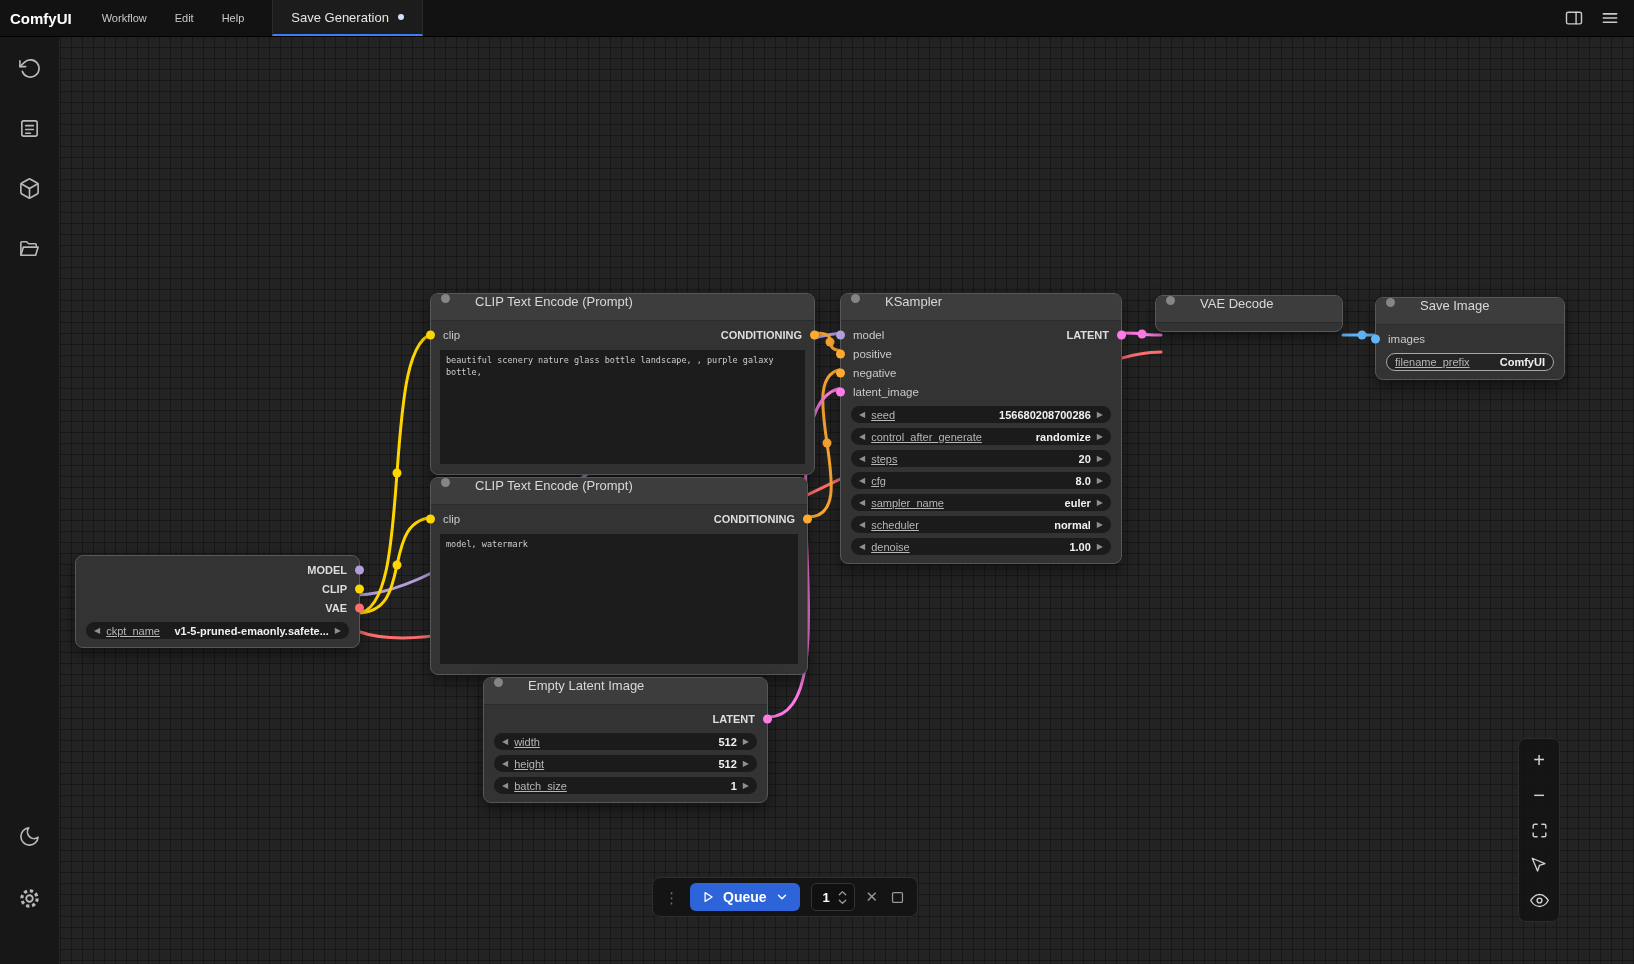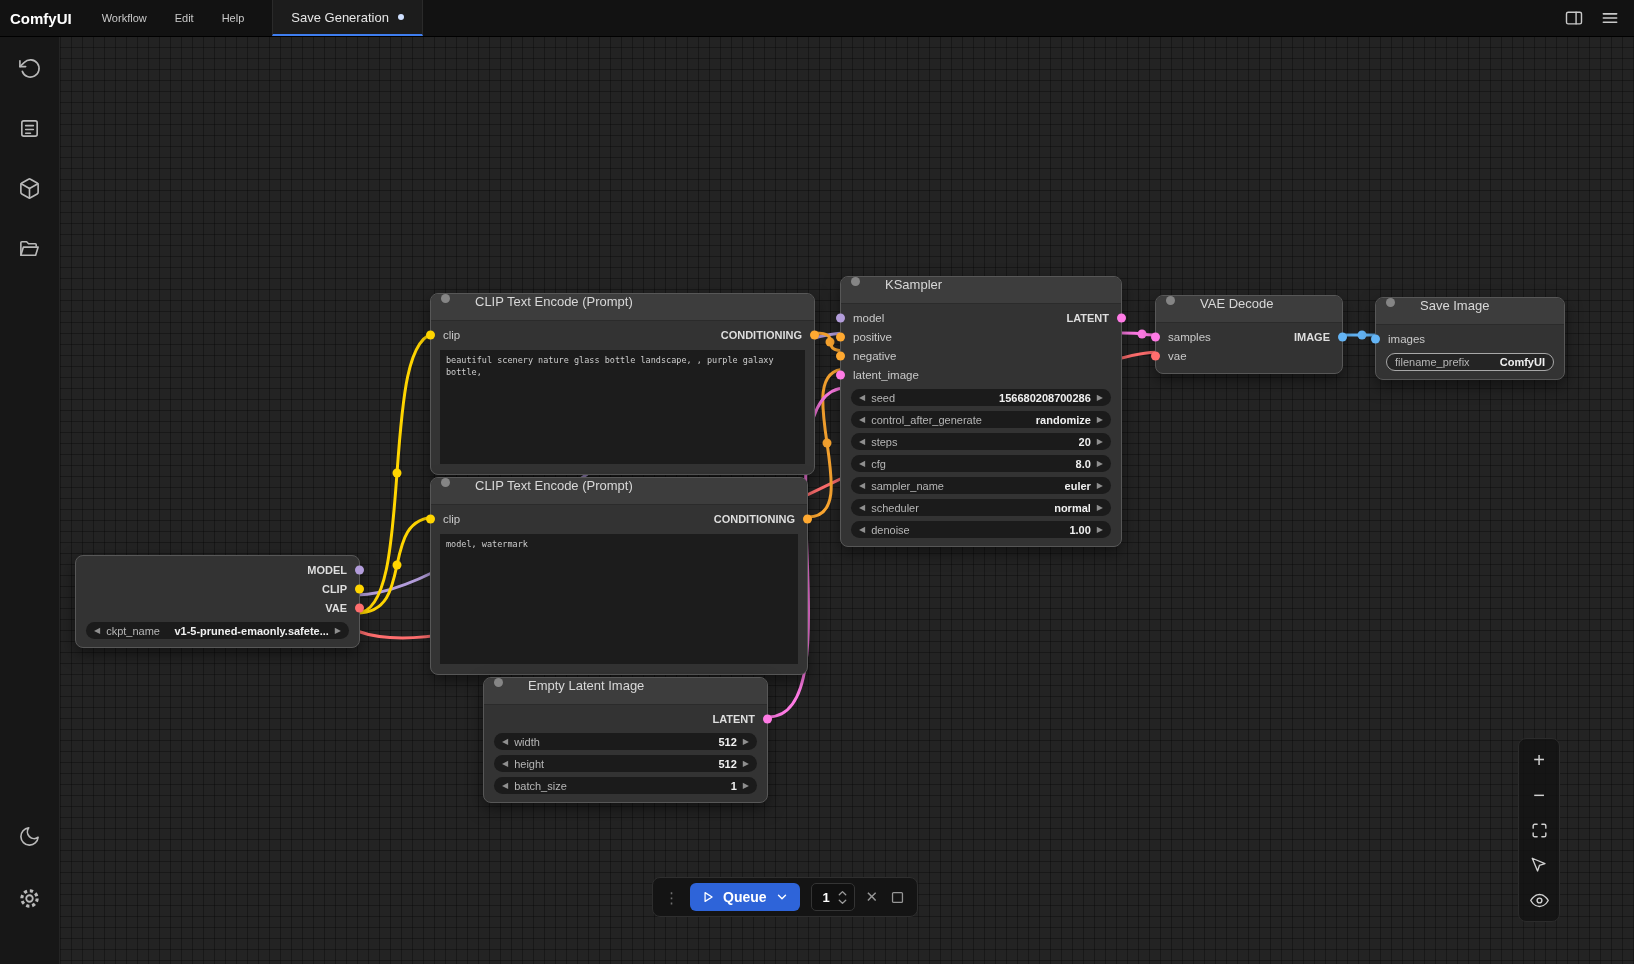--- a/index.html
+++ b/index.html
@@ -48,21 +48,21 @@
   .nbody{padding-top:4px;}
   .iorow{position:relative;height:19px;display:flex;align-items:center;padding:0 12px;font-size:11.5px;color:#c9c9c9;}
   .io-left{display:flex;align-items:center;gap:7px;}
   .io-right{display:flex;align-items:center;gap:7px;margin-left:auto;font-weight:bold;color:#dedede;font-size:11px;}
   .port{position:absolute;width:9px;height:9px;border-radius:50%;background:var(--pc,#888);top:50%;cursor:crosshair;}
   .port.in{left:-5px;transform:translateY(-50%);}
   .port.outp{right:-5px;transform:translateY(-50%);}
   .widget{height:17px;margin:5px 10px 0;background:#1b1b1b;border-radius:9px;display:flex;
     align-items:center;padding:0 8px;font-size:11px;color:#b6b6b6;gap:6px;cursor:pointer;}
   .warrow{color:#8f8f8f;font-size:8px;line-height:1;}
-  .wname{white-space:nowrap;}
+  .wname{white-space:nowrap;text-decoration:underline;}
   .wval{margin-left:auto;color:#f0f0f0;font-weight:bold;white-space:nowrap;overflow:hidden;}
   .widget.light{border:1px solid #a8a8a8;background:#242424;height:16px;}
   .prompt{margin:6px 9px 2px;background:#1c1c1c;border-radius:0;padding:5px 6px;
     font-family:"DejaVu Sans Mono",monospace;font-size:8.5px;color:#cdcdcd;line-height:1.4;
     overflow:hidden;cursor:text;}
 
   
   .queue-panel{position:absolute;left:592px;top:841px;height:40px;background:#141414;
     border:1px solid #2e2e2e;border-radius:8px;display:flex;align-items:center;gap:11px;
     padding:0 11px;z-index:5;box-sizing:border-box;}
@@ -274,21 +274,21 @@
         </div>
         <div class="widget">
           <span class="warrow">◀</span>
           <span class="wname">batch_size</span>
           <span class="wval">1</span>
           <span class="warrow">▶</span>
         </div>
       </div>
     </div>
 
-    <div class="node" style="left:780px;top:240px;width:282px;">
+    <div class="node" style="left:780px;top:257px;width:282px;">
       <div class="nheader">
         <span class="ndot"></span>
         <span class="ntitle">KSampler</span>
       </div>
       <div class="nbody">
         <div class="iorow">
           <span class="port in" style="--pc:#B39DDB"></span>
           <div class="io-left">
             <span>model</span>
           </div>
@@ -357,38 +357,20 @@
           <span class="wval">1.00</span>
           <span class="warrow">▶</span>
         </div>
       </div>
     </div>
 
     <div class="node" style="left:1095px;top:259px;width:188px;">
       <div class="nheader">
         <span class="ndot"></span>
         <span class="ntitle">VAE Decode</span>
-      </div>
-      <div class="nbody">
-        <div class="iorow">
-          <span class="port in" style="--pc:#FF7BE5"></span>
-          <div class="io-left">
-            <span>samples</span>
-          </div>
-          <div class="io-right">
-            <span>IMAGE</span>
-          </div>
-          <span class="port outp" style="--pc:#64B5F6"></span>
-        </div>
-        <div class="iorow">
-          <span class="port in" style="--pc:#FF6E6E"></span>
-          <div class="io-left">
-            <span>vae</span>
-          </div>
-        </div>
       </div>
     </div>
 
     <div class="node" style="left:1315px;top:261px;width:190px;">
       <div class="nheader">
         <span class="ndot"></span>
         <span class="ntitle">Save Image</span>
       </div>
       <div class="nbody">
         <div class="iorow">

